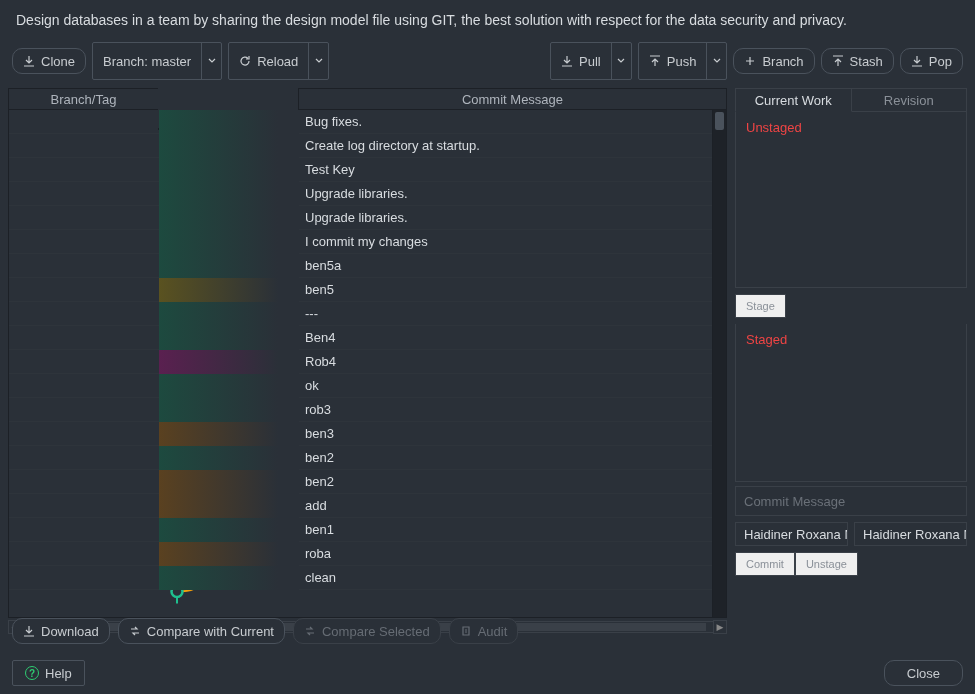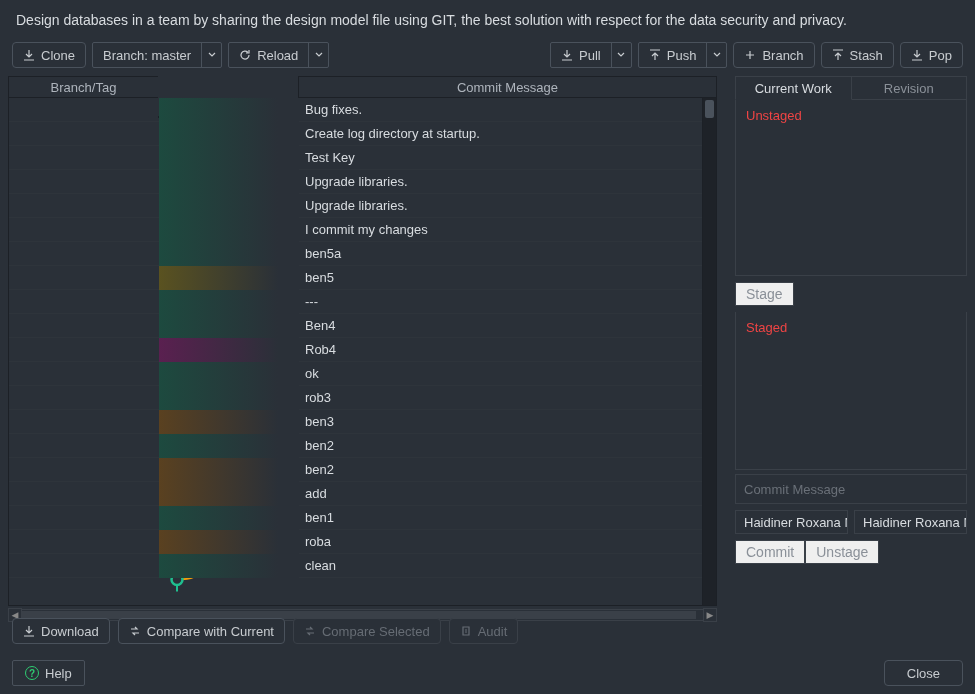--- a/index.html
+++ b/index.html
@@ -26,31 +26,31 @@
   .btn {
     display: inline-flex;
     align-items: center;
     gap: 6px;
     height: 26px;
     padding: 0 10px;
     background: #2a3038;
     border: 1px solid #4a525c;
     color: #c8ccd0;
     font-size: 13px;
-    border-radius: 4px;
+    border-radius: 10px;
     cursor: pointer;
   }
   .btn svg { flex-shrink: 0; }
   .btn.disabled { color: #666c74; border-color:#3a4048; cursor: default; }
   .btn.disabled svg { stroke: #666c74 !important; }
   .split {
     display: inline-flex;
     border: 1px solid #4a525c;
     border-radius: 2px;
-    height: 26px;
+    height: 38px;
   }
   .split .main {
     display:inline-flex; align-items:center; gap:6px;
     padding: 0 10px; cursor:pointer;
   }
   .split .arrow {
     display:inline-flex; align-items:center; justify-content:center;
     width: 20px; border-left:1px solid #4a525c; cursor:pointer;
   }
   .content {
@@ -123,21 +123,21 @@
   .hscroll .track {
     flex:1; height:12px; border:1px solid #3a4048; border-left:none; border-right:none;
     position:relative;
   }
   .hscroll .track .thumb {
     position:absolute; left:0; top:1px; bottom:1px; width:99%;
     background:#3a4048;
   }
   .right {
     width: 232px;
-    margin-left:18px;
+    margin-left:8px;
     display:flex;
     flex-direction:column;
   }
   .tabs {
     display:flex;
     height:24px;
   }
   .tabs .tab {
     flex:1; display:flex; align-items:center; justify-content:center;
     border:1px solid #3a4048; cursor:pointer;
@@ -151,21 +151,21 @@
     border:1px solid #3a4048; border-top:none;
     padding:8px 10px;
     color:#ef4444;
   }
   .panel-unstaged { height:176px; }
   .panel-staged { height:158px; }
   .sbtn {
     display:inline-flex; align-items:center;
     height:24px; padding:0 10px;
     border:1px solid #3a4048; color:#8a9098;
-    margin:6px 0; cursor:pointer; font-size:14px;
+    margin:6px 0; cursor:pointer; font-size:11px;
   }
   .msgbox {
     border:1px solid #3a4048; height:30px;
     display:flex; align-items:center; padding:0 8px;
     color:#6a7078; font-size:13px; margin-top:4px;
   }
   .author-row { display:flex; gap:6px; margin-top:6px; }
   .author-row .afld {
     flex:1; height:24px; border:1px solid #3a4048;
     display:flex; align-items:center; padding:0 8px;

